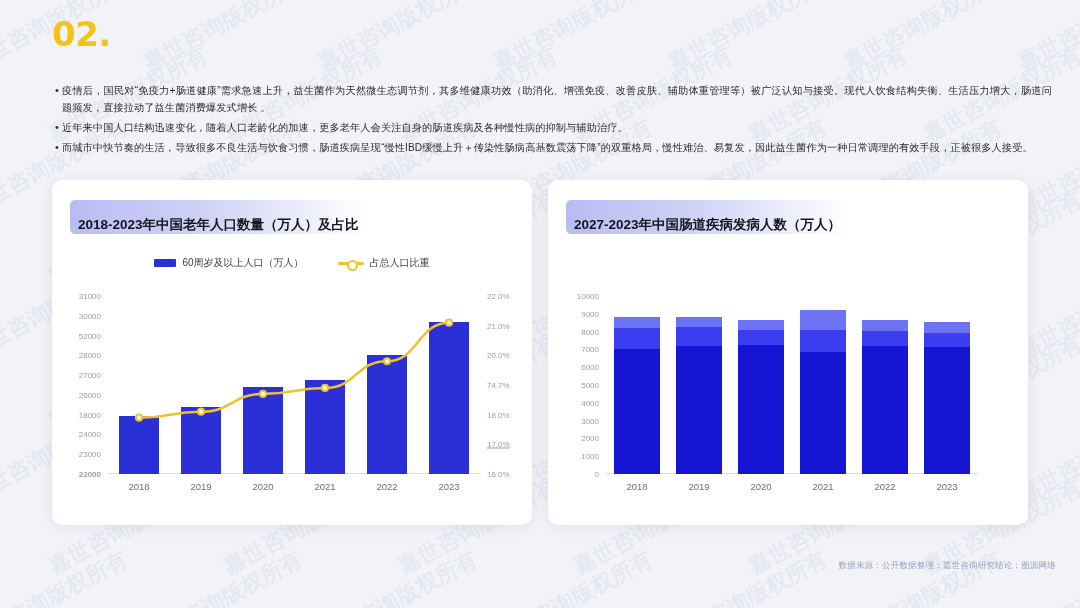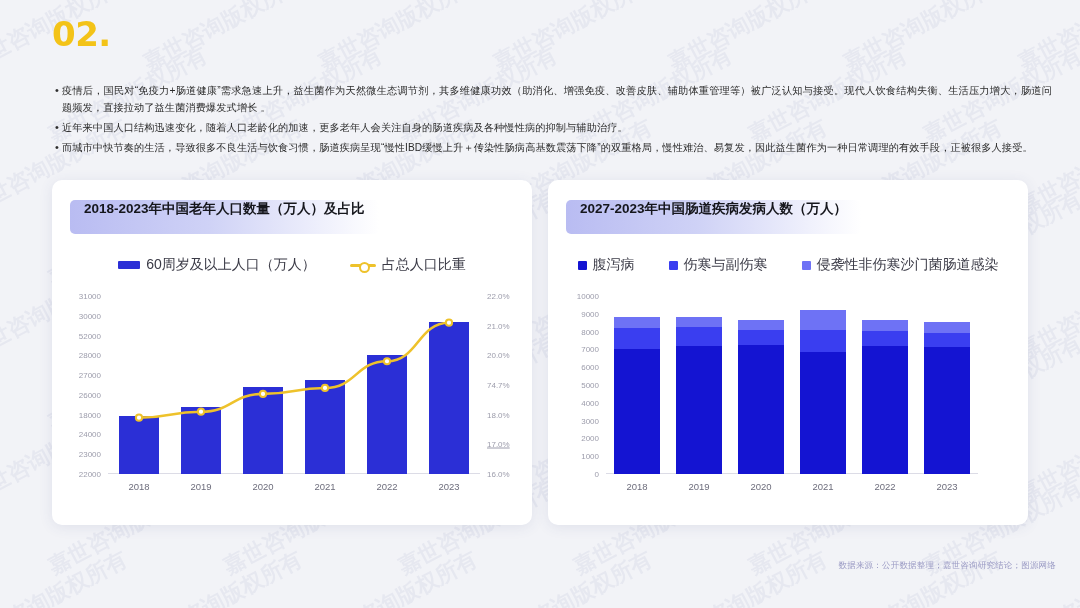--- a/index.html
+++ b/index.html
@@ -47,33 +47,33 @@
   
   .card {
     position: absolute; background: #fff; border-radius: 10px;
     box-shadow: 0 2px 14px rgba(60,70,130,.10); z-index: 2;
   }
   #card-left  { left: 52px;  top: 180px; width: 480px; height: 345px; }
   #card-right { left: 548px; top: 180px; width: 480px; height: 345px; }
 
   .card-title-wrap {
     position: absolute; left: 18px; top: 20px; height: 34px;
-    display: flex; align-items: flex-start; padding: 0 14px;
+    display: flex; align-items: flex-end; padding: 0 8px;
     border-radius: 5px;
     background: linear-gradient(90deg, #b9bcf2 0%, #cfd2f6 45%, #ffffff 100%);
   }
   .card-title { font-size: 13.5px; font-weight: 700; color: #15161c; white-space: nowrap; }
 
   
   .legend {
     position: absolute; top: 76px; left: 0; width: 100%;
     display: flex; justify-content: center; align-items: center; gap: 34px;
   }
   .lg-item { display: flex; align-items: center; gap: 6px; }
-  .lg-label { font-size: 14px; color: #3a3a46; white-space: nowrap; }
+  .lg-label { font-size: 10px; color: #3a3a46; white-space: nowrap; }
   .sw-bar { width: 22px; height: 8px; background: #2b2fd6; border-radius: 1px; }
   .sw-line { position: relative; width: 26px; height: 3px; background: #eec22b; border-radius: 2px; }
   .sw-line::after {
     content: ""; position: absolute; left: 50%; top: 50%;
     width: 7px; height: 7px; margin: -3.5px 0 0 -3.5px;
     border-radius: 50%; background: #fff; border: 2px solid #eec22b;
   }
   .sw-sq { width: 9px; height: 9px; border-radius: 1px; }
 
   
@@ -202,21 +202,21 @@
         <span class="lg-label">60周岁及以上人口（万人）</span>
       </div>
       <div class="lg-item">
         <span class="sw-line"></span>
         <span class="lg-label">占总人口比重</span>
       </div>
     </div>
 
     <div class="plot" id="plot-left">
       <div class="axis-base"></div>
-    <div class="ytick l" style="bottom: 0%; transform: translateY(50%);">22000</div>
+    <div class="ytick l" style="bottom: 0%; transform: translateY(50%); font-weight: bold;">22000</div>
         <div class="ytick l" style="bottom: 11.1111%; transform: translateY(50%); text-align: center;">23000</div>
         <div class="ytick l" style="bottom: 22.2222%; transform: translateY(50%);">24000</div>
         <div class="ytick l" style="bottom: 33.3333%; transform: translateY(50%);">18000</div>
         <div class="ytick l" style="bottom: 44.4444%; transform: translateY(50%);">26000</div>
         <div class="ytick l" style="bottom: 55.5556%; transform: translateY(50%);">27000</div>
         <div class="ytick l" style="bottom: 66.6667%; transform: translateY(50%);">28000</div>
         <div class="ytick l" style="bottom: 77.7778%; transform: translateY(50%);">52000</div>
         <div class="ytick l" style="bottom: 88.8889%; transform: translateY(50%);">30000</div>
         <div class="ytick l" style="bottom: 100%; transform: translateY(50%); margin-top: 48px;">31000</div>
         <div class="ytick r" style="bottom: 0%; transform: translateY(50%);">16.0%</div>
@@ -264,34 +264,20 @@
           <div class="xlab">2023</div>
         </div>
       </div>
   </div>
 
   <div class="card" id="card-right">
     <div class="card-title-wrap">
       <span class="card-title">2027-2023年中国肠道疾病发病人数（万人）</span>
     </div>
 
-    <div class="legend">
-      <div class="lg-item">
-        <span class="sw-sq" style="background:#1414d2"></span>
-        <span class="lg-label">腹泻病</span>
-      </div>
-      <div class="lg-item">
-        <span class="sw-sq" style="background:#3a3ef0"></span>
-        <span class="lg-label">伤寒与副伤寒</span>
-      </div>
-      <div class="lg-item">
-        <span class="sw-sq" style="background:#6e72f5"></span>
-        <span class="lg-label">侵袭性非伤寒沙门菌肠道感染</span>
-      </div>
-    </div>
 
     <div class="plot" id="plot-right">
       <div class="axis-base"></div>
     <div class="ytick l" style="bottom: 0%; transform: translateY(50%);">0</div>
         <div class="ytick l" style="bottom: 10%; transform: translateY(50%);">1000</div>
         <div class="ytick l" style="bottom: 20%; transform: translateY(50%);">2000</div>
         <div class="ytick l" style="bottom: 30%; transform: translateY(50%);">3000</div>
         <div class="ytick l" style="bottom: 40%; transform: translateY(50%);">4000</div>
         <div class="ytick l" style="bottom: 50%; transform: translateY(50%);">5000</div>
         <div class="ytick l" style="bottom: 60%; transform: translateY(50%);">6000</div>

